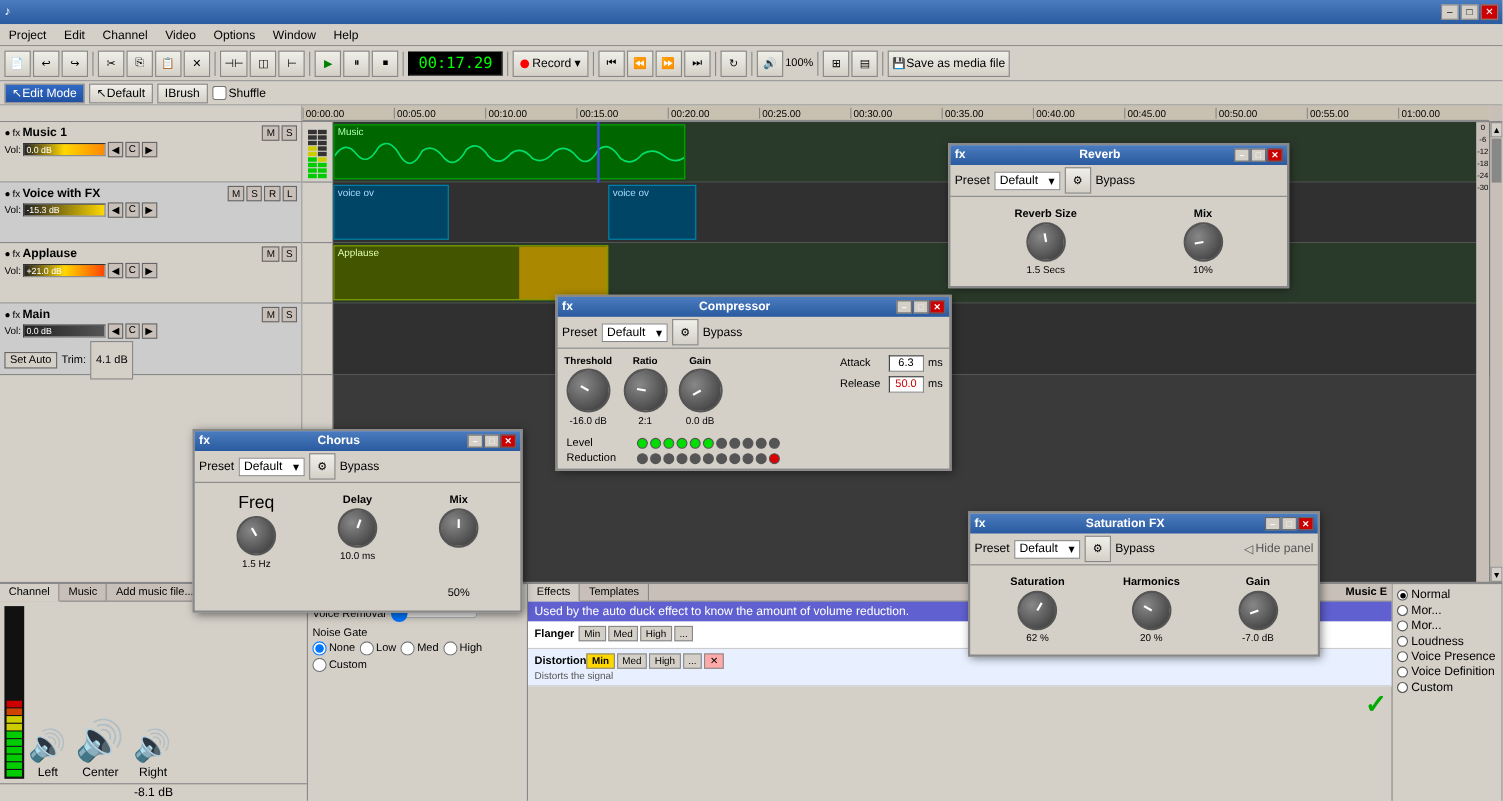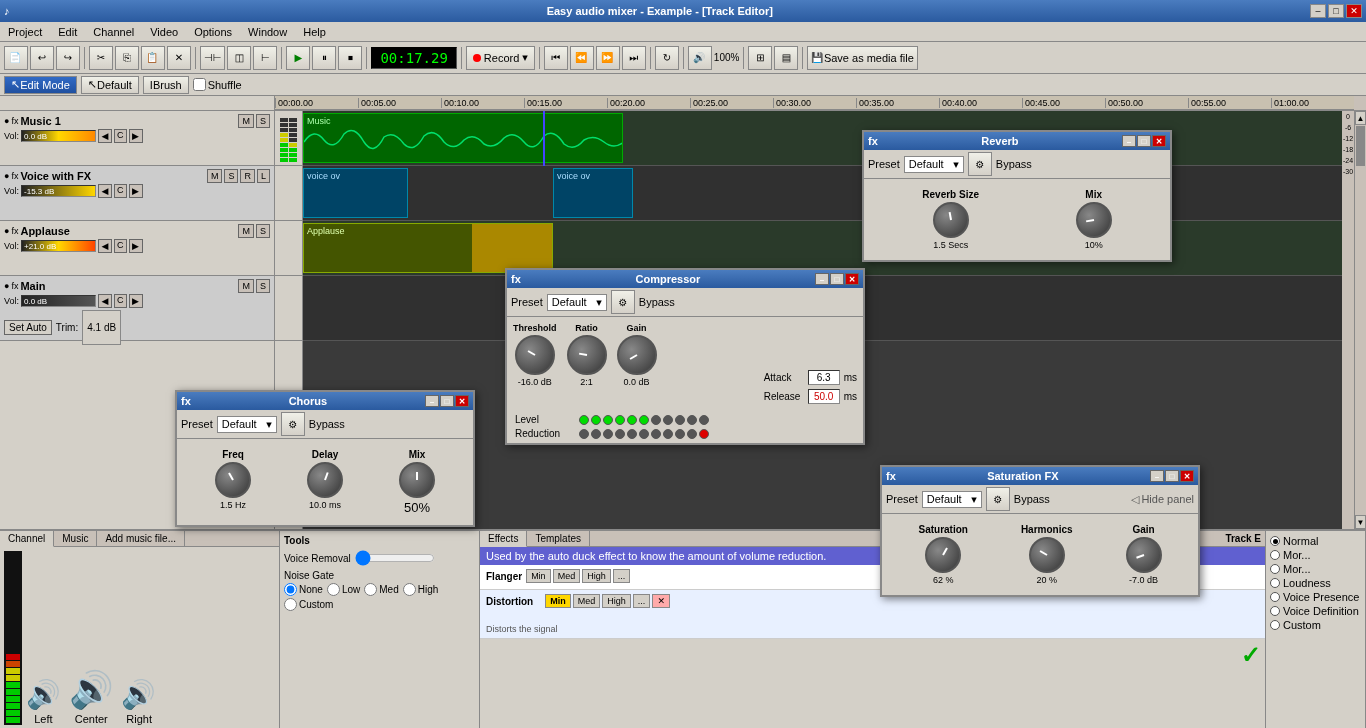--- a/index.html
+++ b/index.html
@@ -86,21 +86,20 @@
     .trim-label { font-size: 10px; }
     .trim-value { background: #d4d0c8; border: 1px solid #888; padding: 11px 4px; font-size: 10px; }
   </style>
 </head>
 <body>
 
 <div class="title-bar">
   <div class="title-bar-left">
     <span>♪</span>
   </div>
-  <div class="title-bar-center">Easy audio mixer - Example - [Track Editor]</div>
   <div class="title-bar-controls">
     <div class="title-btn">–</div>
     <div class="title-btn">□</div>
     <div class="title-btn" style="background:#cc0000;color:white;">✕</div>
   </div>
 </div>
 
 <div class="menu-bar">
   <div class="menu-item">Project</div>
   <div class="menu-item">Edit</div>
@@ -400,20 +399,23 @@
           <div style="display:flex;flex-direction:column;align-items:center;gap:2px;">
             <div style="font-size:36px;color:#333;">🔊</div>
             <span>Center</span>
           </div>
           <div style="display:flex;flex-direction:column;align-items:center;gap:2px;">
             <div style="font-size:28px;color:#333;">🔊</div>
             <span>Right</span>
           </div>
         </div>
       </div>
+      <div style="padding:2px 4px;border-top:1px solid #888;font-size:10px;text-align:center;">
+        <span>-8.1 dB</span>
+      </div>
     </div>
 
     <div style="width:200px;border-right:1px solid #888;padding:4px;display:flex;flex-direction:column;gap:4px;">
       <div style="font-size:10px;font-weight:bold;">Tools</div>
       <div style="display:flex;align-items:center;gap:4px;">
         <span style="font-size:10px;">Voice Removal</span>
         <input type="range" min="0" max="100" value="0" style="width: 80px;">
       </div>
       <div style="display:flex;flex-direction:column;gap:2px;">
         <span style="font-size:10px;">Noise Gate</span>
@@ -435,41 +437,41 @@
           <input type="radio" name="noise" style=""> Custom
         </label>
       </div>
     </div>
 
     <div style="flex:1;border-right:1px solid #888;display:flex;flex-direction:column;">
       <div class="tab-bar">
         <div class="tab active">Effects</div>
         <div class="tab">Templates</div>
         <div style="flex:1;display:flex;align-items:center;justify-content:flex-end;padding-right:4px;">
-          <span style="font-size:10px;font-weight:bold;">Track E</span>
+          <span style="font-size:10px;font-weight:bold;">Music E</span>
         </div>
       </div>
       <div class="info-blue">
         <span>Used by the auto duck effect to know the amount of volume reduction.</span>
       </div>
 
       <div style="padding:4px 6px;border-bottom:1px solid #ccc;background:#fff;">
         <div style="display:flex;align-items:center;gap:4px;margin-bottom:2px;">
           <span style="font-size:10px;font-weight:bold;">Flanger</span>
           <div style="display:flex;gap:2px;">
             <div class="effect-preset-btn">Min</div>
             <div class="effect-preset-btn">Med</div>
             <div class="effect-preset-btn">High</div>
             <div class="effect-more-btn">...</div>
           </div>
         </div>
       </div>
 
       <div style="padding:4px 6px;border-bottom:1px solid #ccc;background:#e8f0ff;">
-        <div style="display:flex;align-items:center;gap:12px;margin-bottom:16px;">
+        <div style="display:flex;align-items:center;gap:0;margin-bottom:1px;">
           <span style="font-size:10px;font-weight:bold;">Distortion</span>
           <div style="display:flex;gap:2px;">
             <div class="effect-preset-btn active">Min</div>
             <div class="effect-preset-btn">Med</div>
             <div class="effect-preset-btn">High</div>
             <div class="effect-more-btn">...</div>
             <div class="effect-close-btn">✕</div>
           </div>
         </div>
         <div style="font-size:9px;color:#555;">Distorts the signal</div>
@@ -527,39 +529,39 @@
     <span>Preset</span>
     <div class="preset-dropdown">
       <span>Default</span>
       <span>▾</span>
     </div>
     <div class="tb-btn">⚙</div>
     <span>Bypass</span>
   </div>
   <div style="display:flex;justify-content:space-around;padding:10px;">
     <div class="knob-container">
-      <div style="font-size:10px;font-weight:bold;">Freq</div>
+      <div style="font-size:16px;font-weight:normal;">Freq</div>
       <div class="knob" style="background:radial-gradient(circle at 35% 35%, #888, #333);">
         <div class="knob-mark" style="transform: rotate(-30deg);"></div>
       </div>
       <div style="font-size:9px;">1.5 Hz</div>
     </div>
     <div class="knob-container">
       <div style="font-size:10px;font-weight:bold;">Delay</div>
       <div class="knob">
         <div class="knob-mark" style="transform: rotate(20deg);"></div>
       </div>
       <div style="font-size:9px;">10.0 ms</div>
     </div>
     <div class="knob-container">
       <div style="font-size:10px;font-weight:bold;">Mix</div>
       <div class="knob">
         <div class="knob-mark" style="transform: rotate(0deg);"></div>
       </div>
-      <div style="font-size:13px;">50%</div>
+      <div style="font-size:10px;margin-top:34px;">50%</div>
     </div>
   </div>
 </div>
 
 <div class="fx-dialog" style="left:862px;top:130px;width:310px;">
   <div class="fx-dialog-title">
     <span>fx</span>
     <span>Reverb</span>
     <div class="fx-title-bar-btns">
       <div class="fx-tb">–</div>
@@ -635,21 +637,21 @@
 
       <div class="knob-container">
         <div style="font-size:9px;font-weight:bold;">Gain</div>
         <div class="knob" style="width:40px;height:40px;">
           <div class="knob-mark" style="transform:rotate(-120deg);"></div>
         </div>
         <div style="font-size:9px;">0.0 dB</div>
       </div>
     </div>
 
-    <div style="display:flex;flex-direction:column;gap:4px;padding-left:8px;margin-top:47px;">
+    <div style="display:flex;flex-direction:column;gap:4px;padding-left:8px;">
       <div style="display:flex;align-items:center;gap:4px;">
         <span style="font-size:10px;width:40px;">Attack</span>
         <span style="background:#fff;border:1px inset #888;padding:1px 4px;font-size:10px;min-width:32px;text-align:center;">6.3</span>
         <span style="font-size:10px;">ms</span>
       </div>
       <div style="display:flex;align-items:center;gap:4px;">
         <span style="font-size:10px;width:40px;">Release</span>
         <span style="background:#fff;border:1px inset #888;padding:1px 4px;font-size:10px;min-width:32px;text-align:center;color:#cc0000;">50.0</span>
         <span style="font-size:10px;">ms</span>
       </div>

